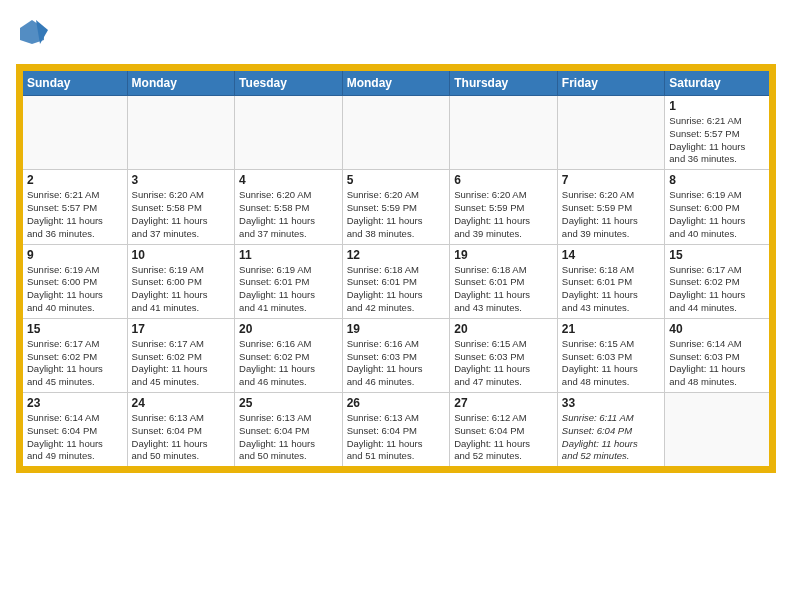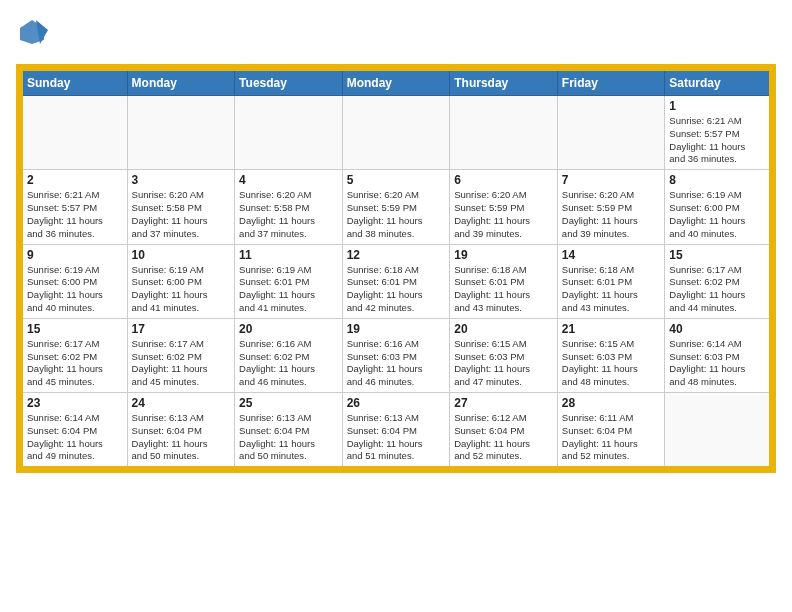--- a/index.html
+++ b/index.html
@@ -321,22 +321,22 @@
 and 51 minutes.</div>
         </td>
         <td>
           <span class="day-num">27</span>
           <div class="day-info" style="white-space: pre-line;">Sunrise: 6:12 AM
 Sunset: 6:04 PM
 Daylight: 11 hours
 and 52 minutes.</div>
         </td>
         <td>
-          <span class="day-num">28</span>
-          <div class="day-info" style="white-space: pre-line;">Sunrise: 6:11 AM
+          <span class="day-num">33</span>
+          <div class="day-info" style="white-space: pre-line; font-style: italic;">Sunrise: 6:11 AM
 Sunset: 6:04 PM
 Daylight: 11 hours
 and 52 minutes.</div>
         </td>
         <td class="empty"></td>
       </tr>
     </tbody>
 </table>
 
 </body></html>

